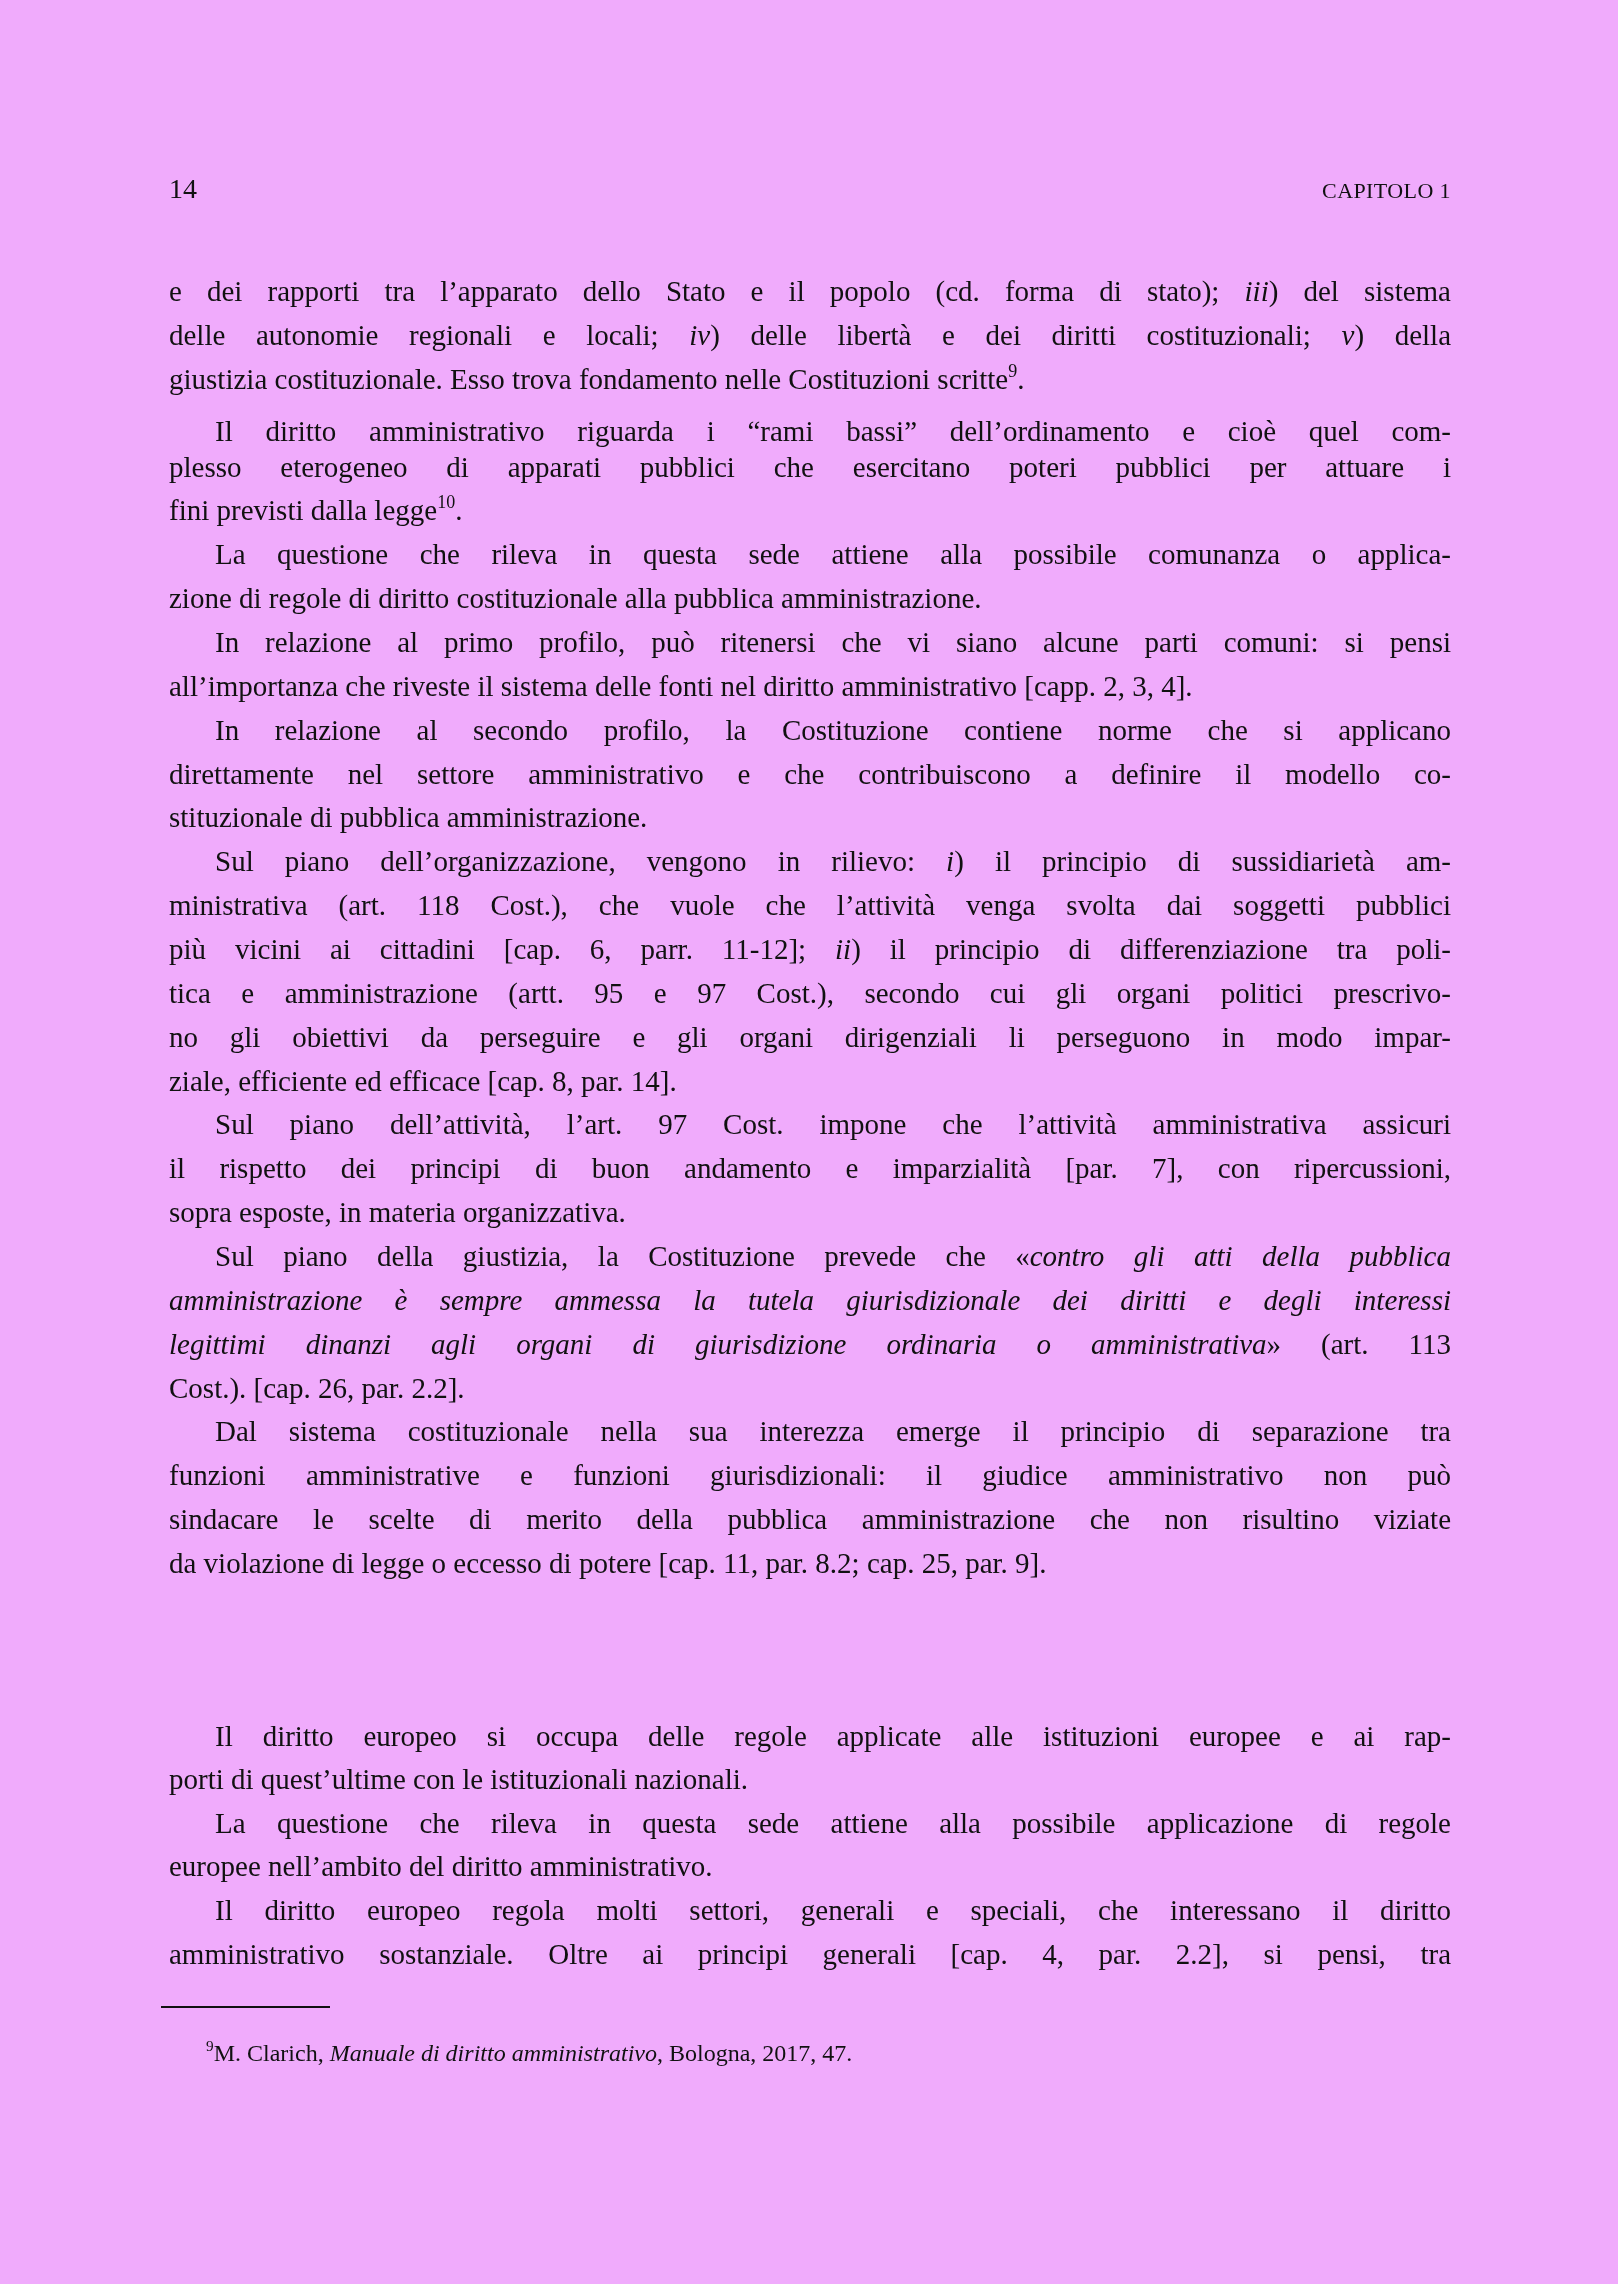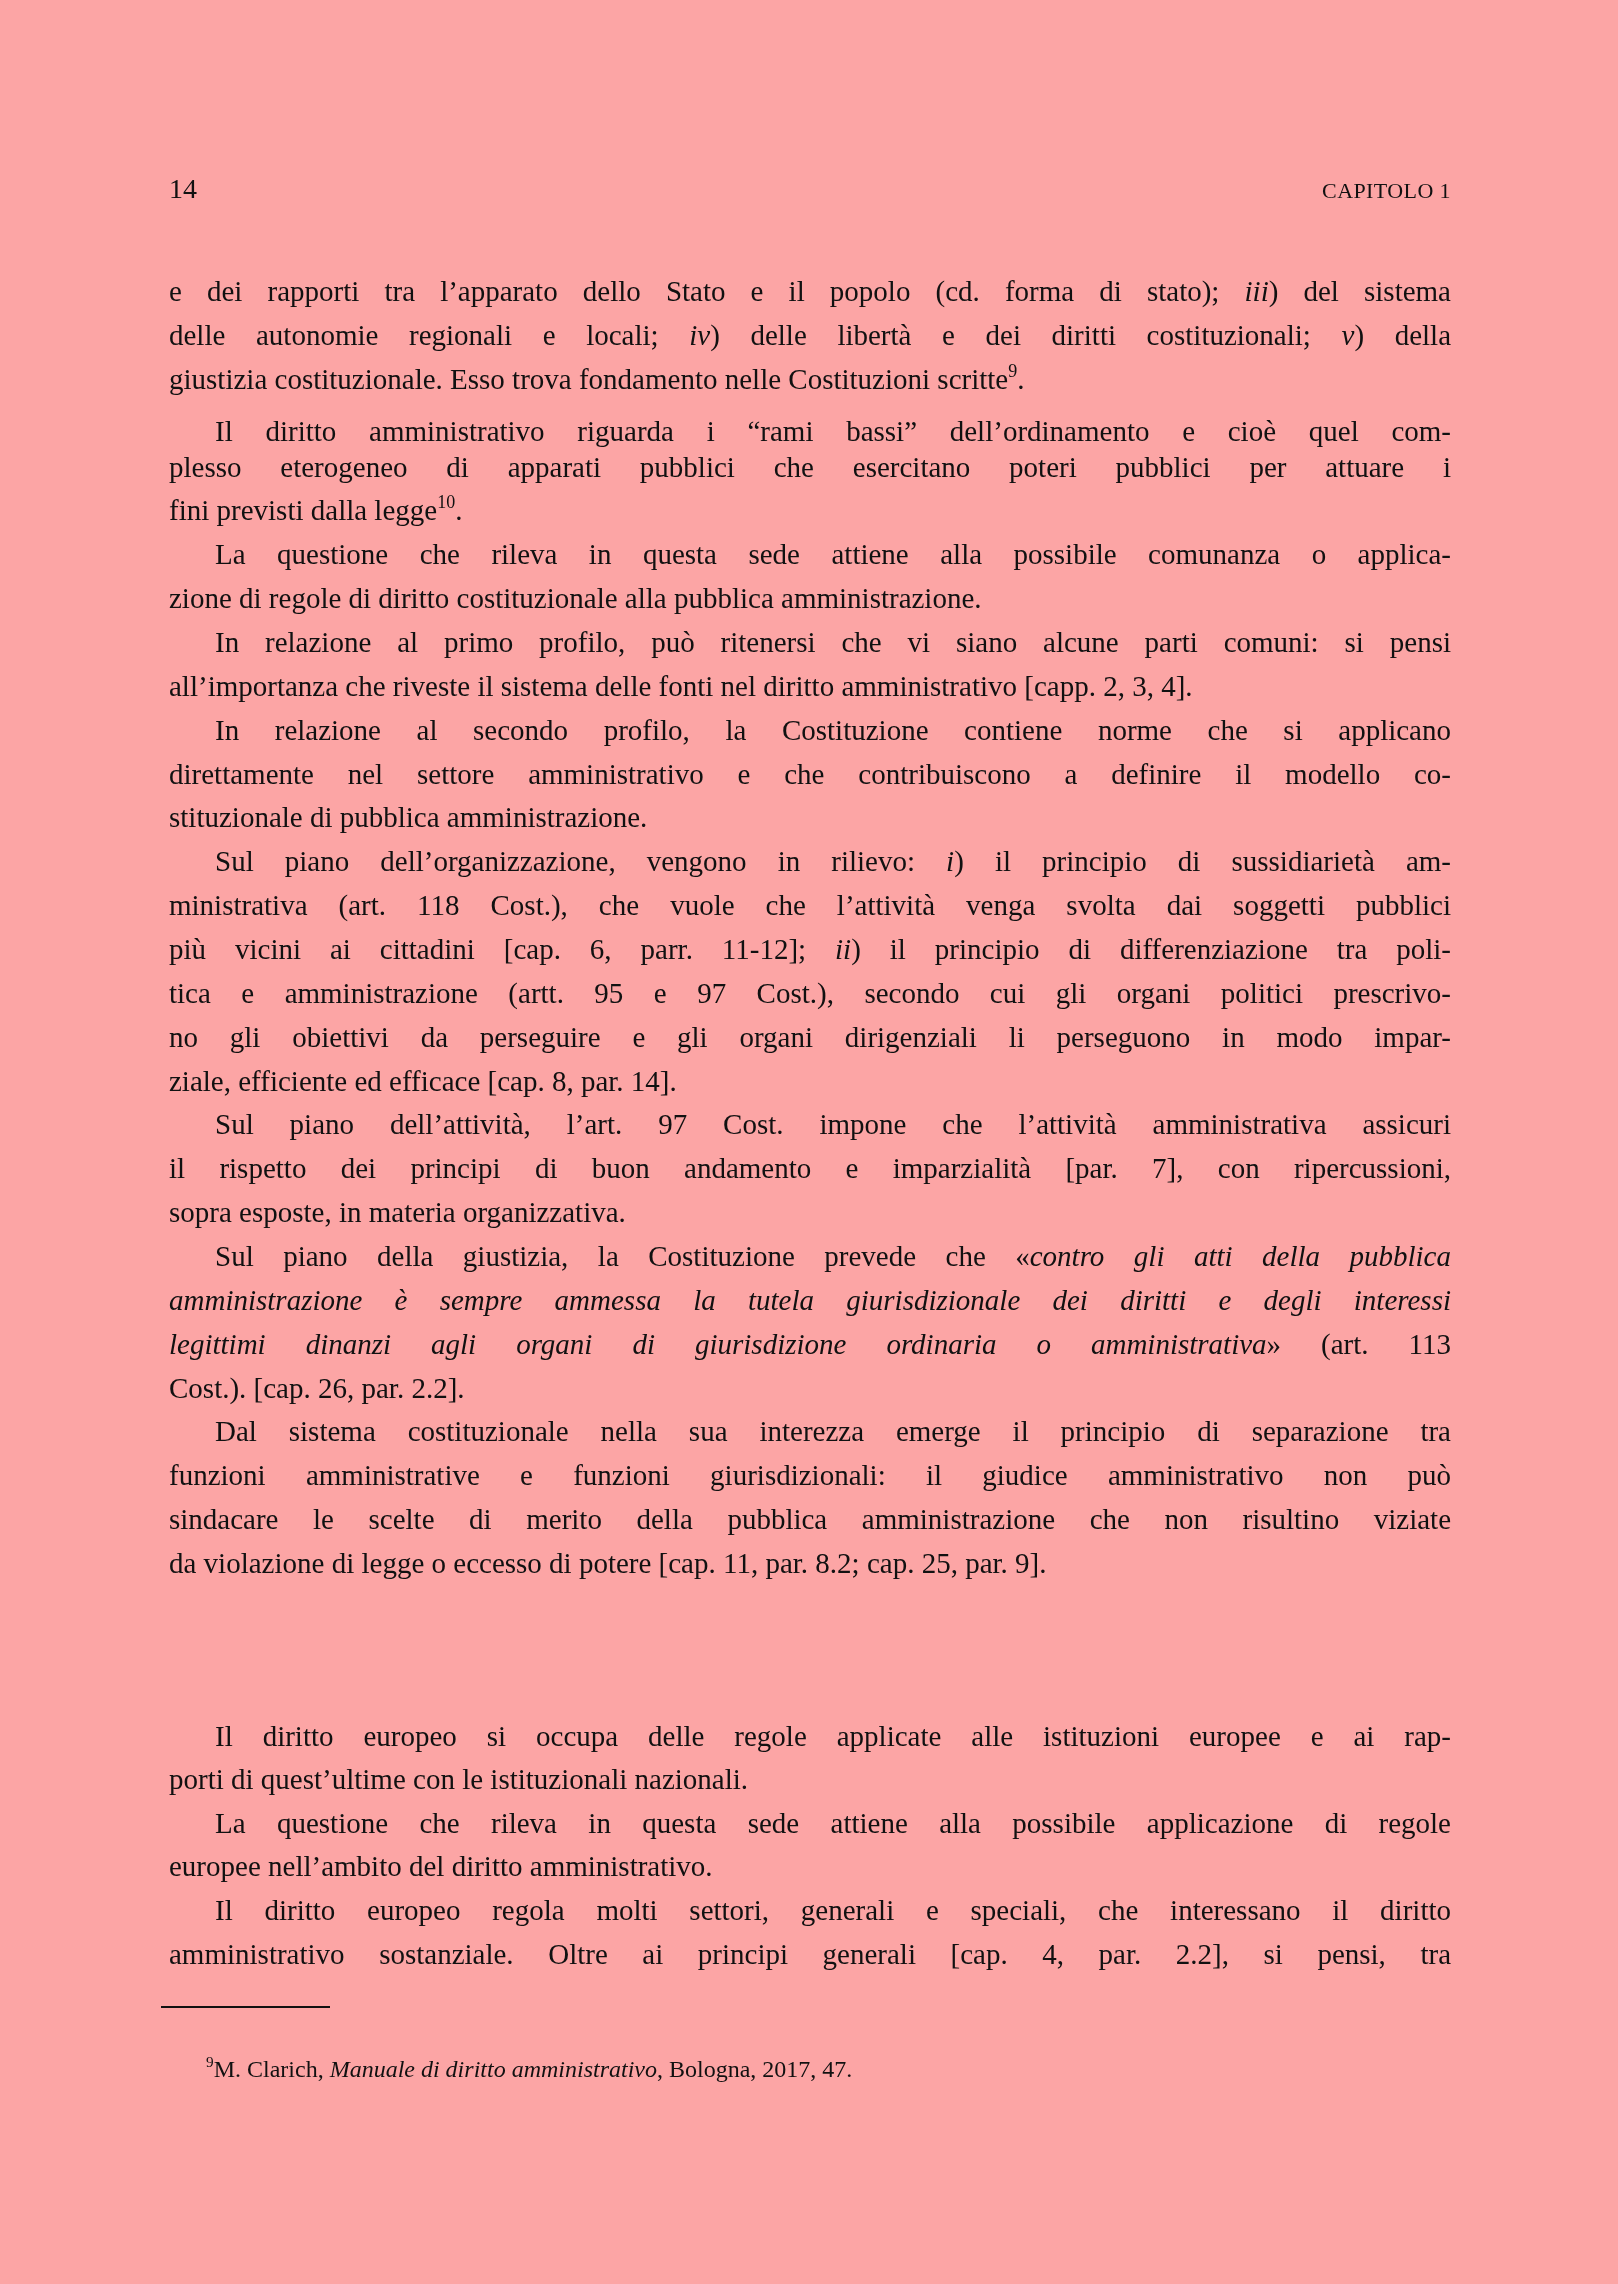--- a/index.html
+++ b/index.html
@@ -1,30 +1,30 @@
 <!DOCTYPE html>
 <html style="font-size:13px"><head>
 <meta charset="utf-8">
 <style>
   html, body { margin:0; padding:0; background:#ffffff; }
   body { width:1619px; height:2284px; position:relative; overflow:hidden;
          font-family:"Liberation Serif","DejaVu Serif",serif; color:#111111; }
-  .page { position:absolute; left:0; top:0; width:1619px; height:2284px; background:#fca5a5; }
+  .page { position:absolute; left:0; top:0; width:1619px; height:2284px; background:#f0abfc; }
   .running-head { position:absolute; top:173px; left:169px; width:1282px; height:35px; font-size:28px; }
   .page-number { position:absolute; left:0; top:0; }
   .chapter-label { position:absolute; right:0; top:4.8px; font-size:22px; letter-spacing:0.4px; }
   .line { position:absolute; left:169px; width:1282px; font-size:29px; line-height:35px;
           white-space:nowrap; text-align:justify; text-align-last:justify; overflow:visible; }
   .line.last { text-align-last:left; }
   .line.indent { left:215px; width:1236px; }
   .line i, .fn i { font-style:italic; }
   sup { font-size:18px; vertical-align:super; line-height:0; position:relative; top:-1.6px; }
   .section-heading { position:absolute; left:169px; font-size:31px; font-weight:bold; line-height:35px; white-space:nowrap; }
   .fn-rule { position:absolute; left:161px; top:2006px; width:169px; height:2.4px; background:#111111; }
-  .fn { position:absolute; left:206px; font-size:24px; line-height:31px; white-space:nowrap;margin-top:16px; }
+  .fn { position:absolute; left:206px; font-size:24px; line-height:31px; white-space:nowrap; }
   .fn sup { font-size:15.3px; top:-0.8px; }
 </style>
 </head>
 <body>
 
 <div class="page">
   <div class="running-head">
     <span class="page-number">14</span>
     <span class="chapter-label">CAPITOLO 1</span>
   </div>

